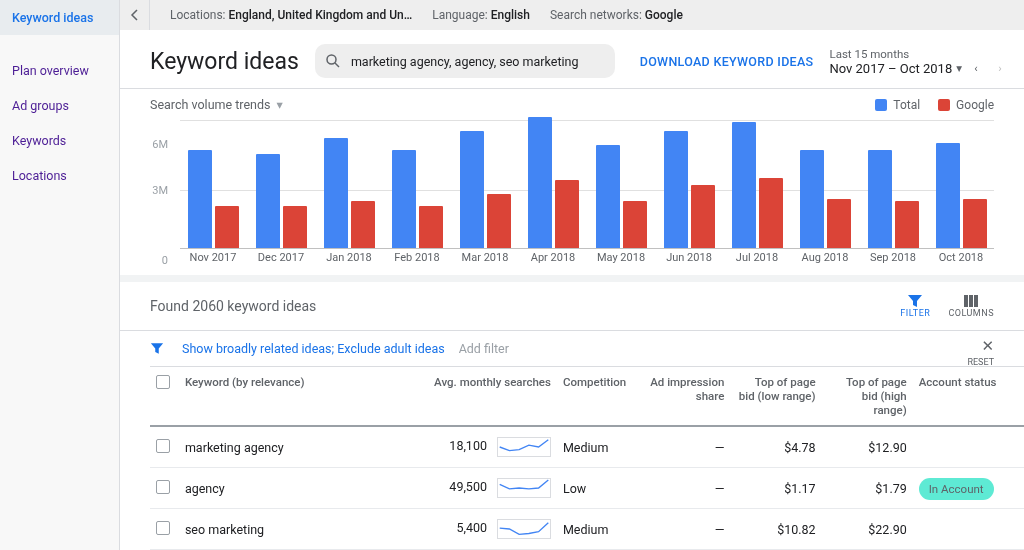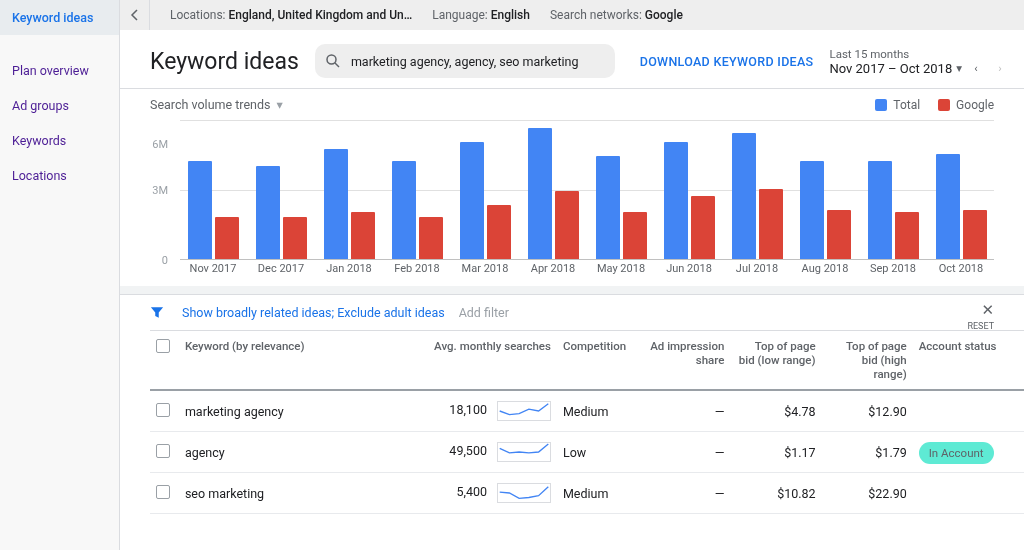--- a/index.html
+++ b/index.html
@@ -219,20 +219,39 @@
           <div class="xlabel">Jun 2018</div>
           <div class="xlabel">Jul 2018</div>
           <div class="xlabel">Aug 2018</div>
           <div class="xlabel">Sep 2018</div>
           <div class="xlabel">Oct 2018</div>
         </div>
     </div>
 
     <div class="section-gap"></div>
 
+    <div class="found-bar">
+      <span>Found 2060 keyword ideas</span>
+      <div class="tools">
+        <div class="tool filter-active">
+          <svg width="16" height="14" viewBox="0 0 16 14">
+              <path d="M1 1 H15 L10 7 V13 L6 11 V7 Z" fill="#1a73e8"></path>
+            </svg>
+          <span>FILTER</span>
+        </div>
+        <div class="tool">
+          <svg width="16" height="14" viewBox="0 0 16 14">
+              <rect x="1" y="1" width="4" height="12" fill="#5f6368"></rect>
+              <rect x="6" y="1" width="4" height="12" fill="#5f6368"></rect>
+              <rect x="11" y="1" width="4" height="12" fill="#5f6368"></rect>
+            </svg>
+          <span>COLUMNS</span>
+        </div>
+      </div>
+    </div>
     <hr class="thin">
 
     <div class="filter-row">
       <span class="funnel">
         <svg width="14" height="13" viewBox="0 0 16 14">
             <path d="M1 1 H15 L10 7 V13 L6 11 V7 Z" fill="#1a73e8"></path>
           </svg>
       </span>
       <span class="pill-link">Show broadly related ideas; Exclude adult ideas</span>
       <span class="add-filter">Add filter</span>

